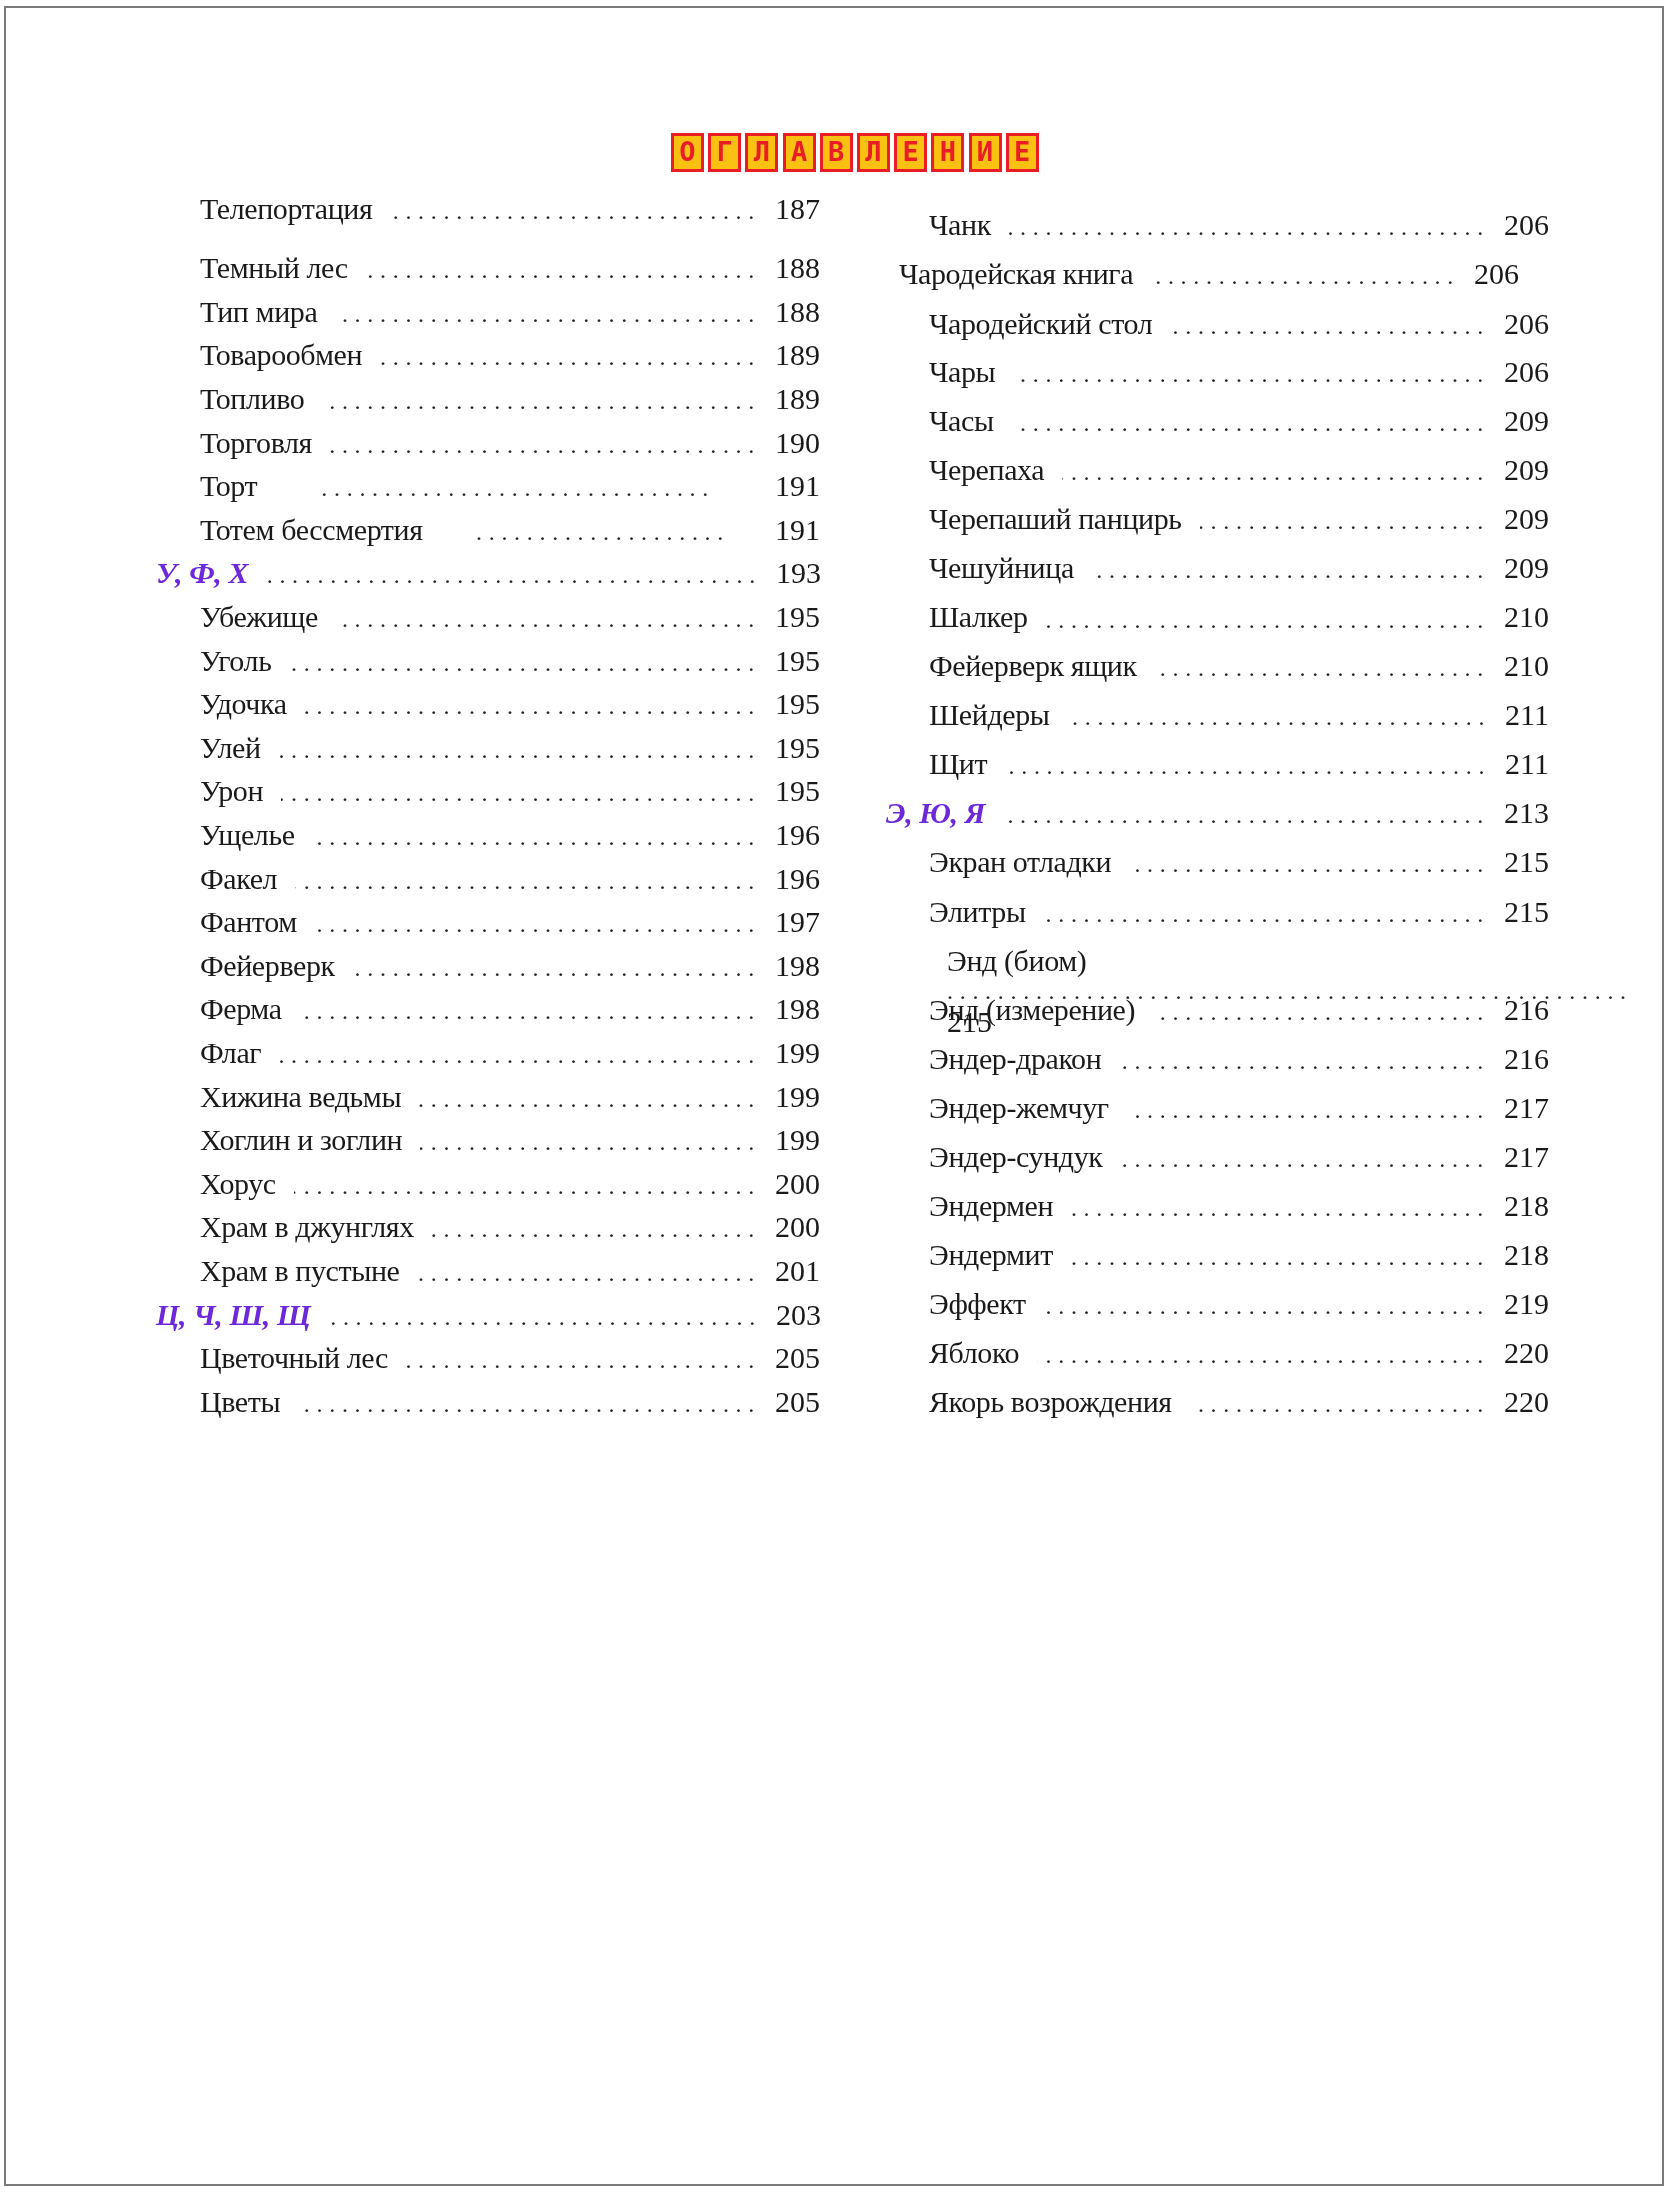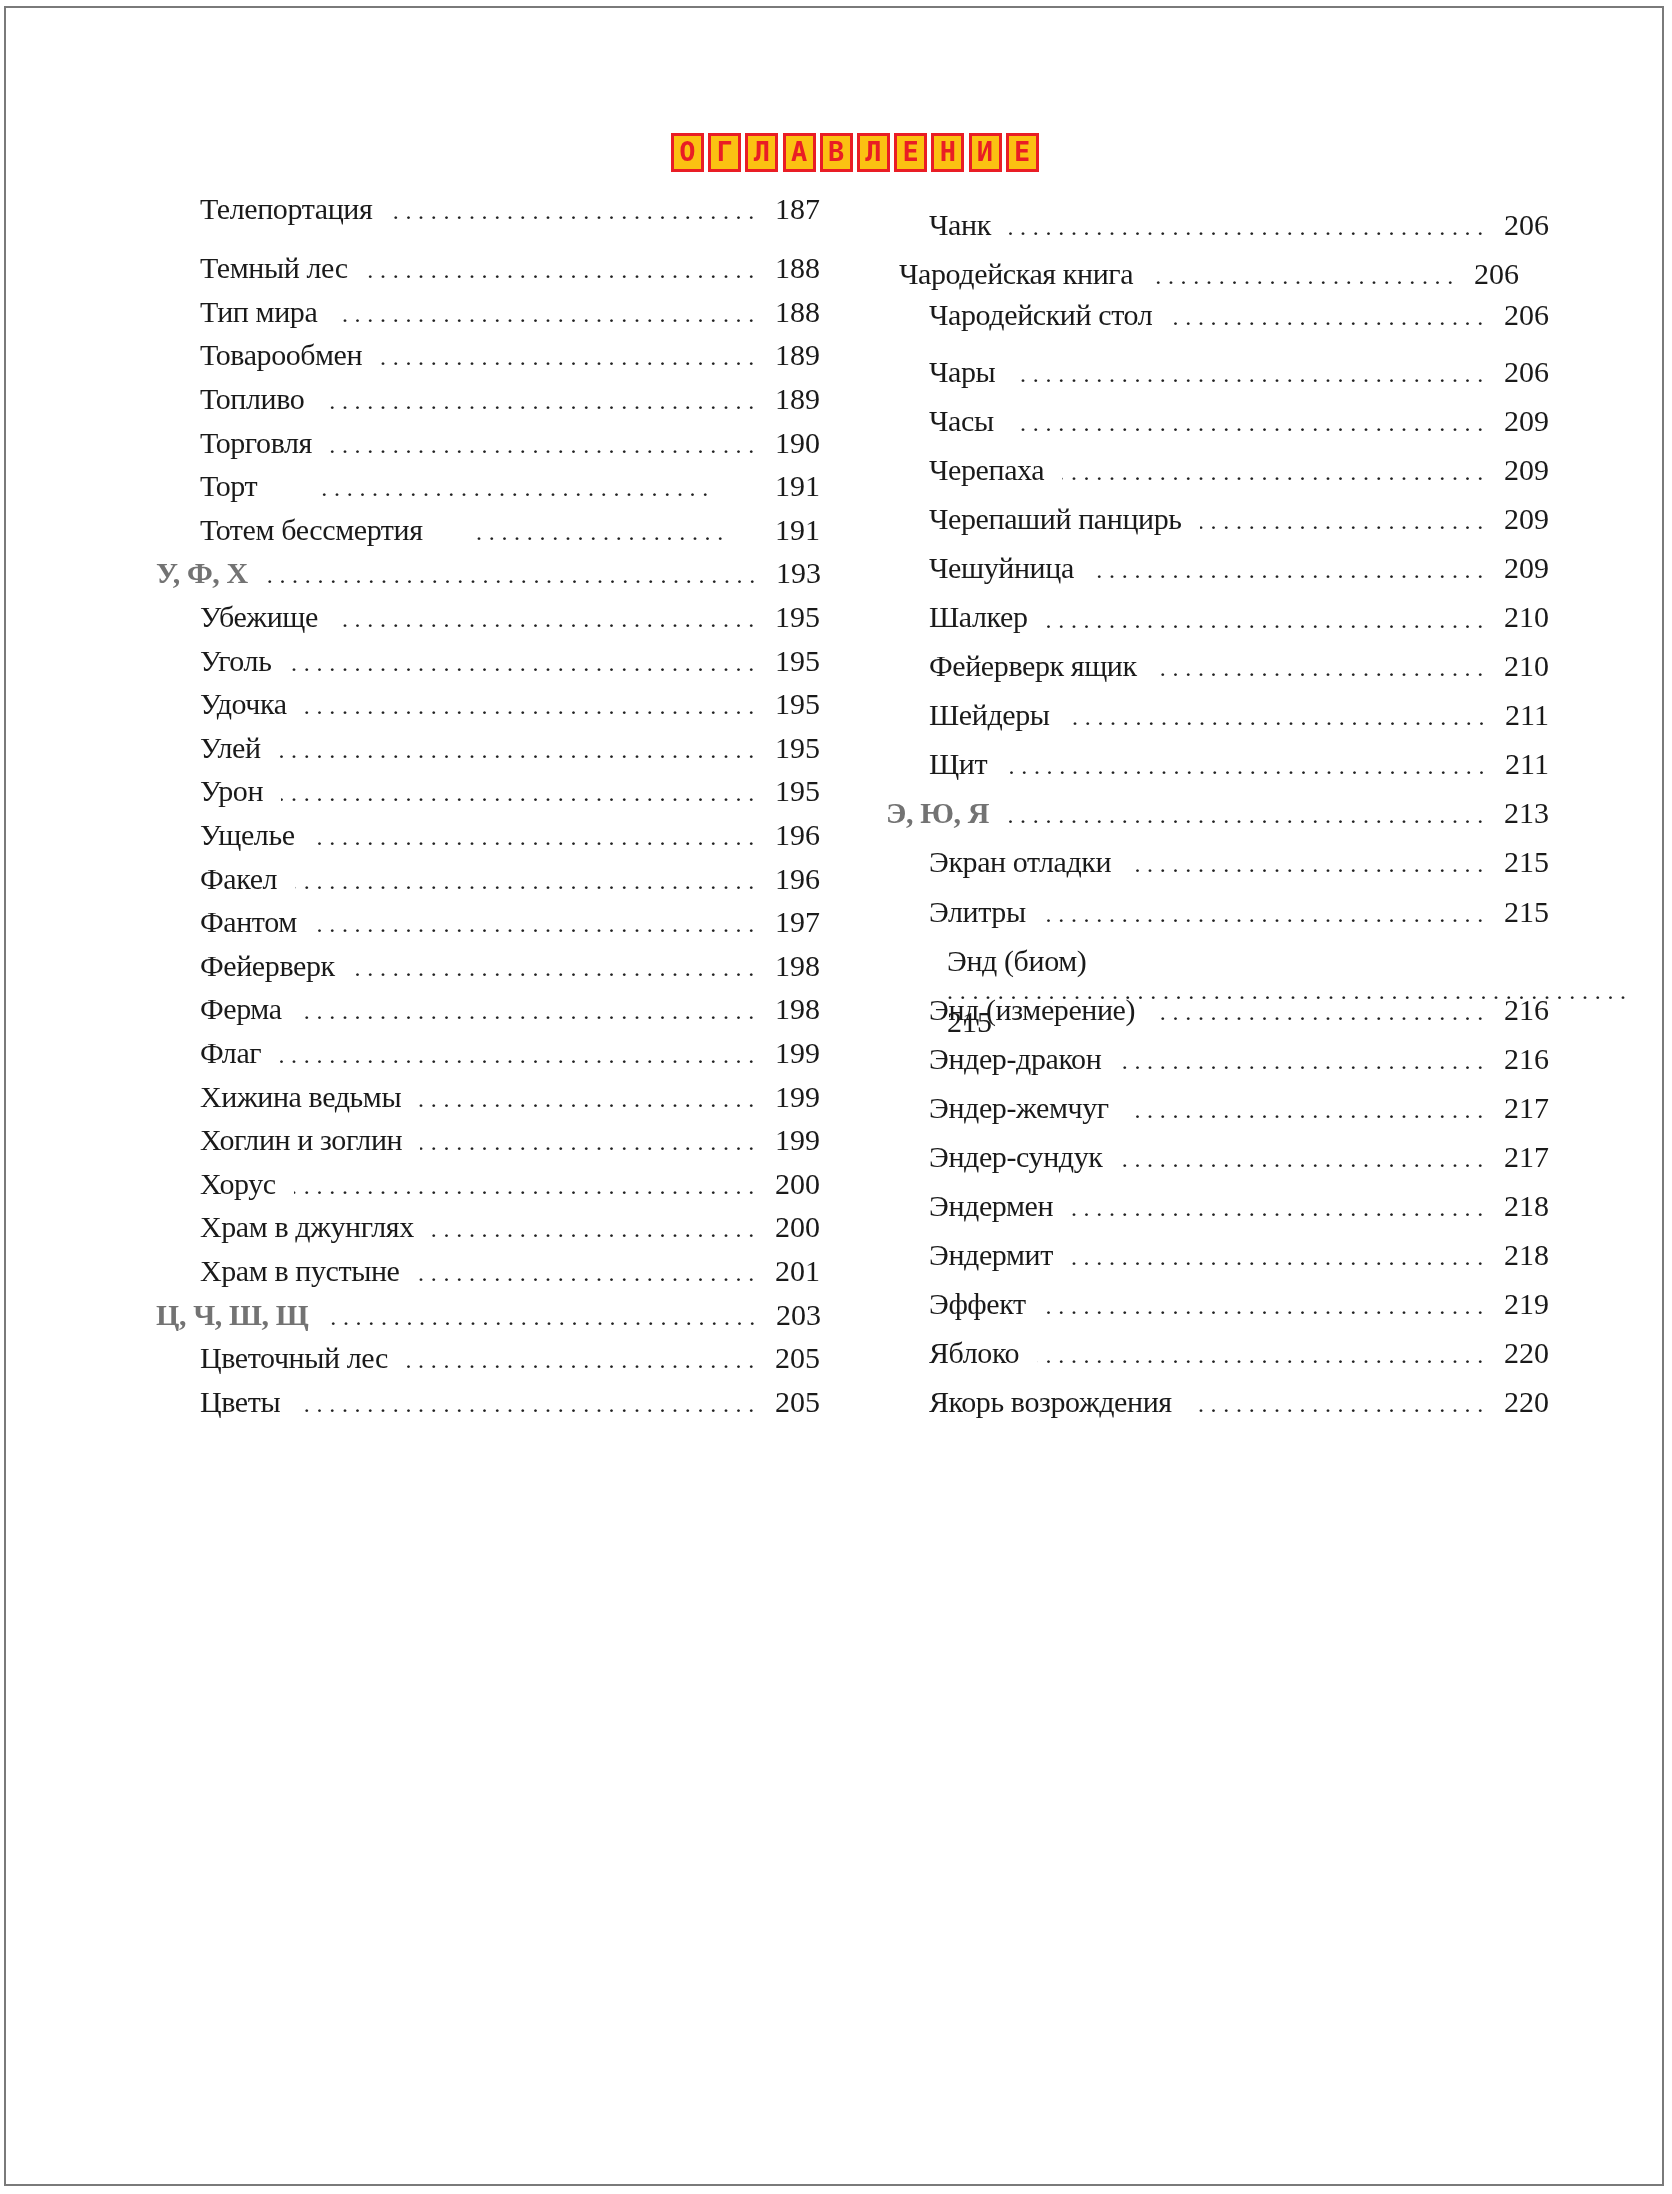--- a/index.html
+++ b/index.html
@@ -18,21 +18,21 @@
     font-family: "DejaVu Sans Mono", monospace; font-weight: bold;
     color: #E91D25; font-size: 27px; line-height: 32px; text-align: center;
   }
   .col { position: absolute; top: 0; }
   .row {
     position: absolute; display: flex; align-items: baseline;
     font-family: "Liberation Serif", serif; font-size: 30px; color: #1a1a1a;
     white-space: nowrap;
   }
   .row .label { flex: 0 0 auto; letter-spacing: -0.4px; }
-  .row.heading .label { color: #737373; font-weight: bold; }
+  .row.heading .label { color: #6d28d9; font-weight: bold; font-style: italic; }
   .row .dots {
     flex: 1 1 auto; overflow: hidden; margin: 0 14px 0 18px;
     letter-spacing: 6.7px; text-align: right; direction: rtl; color: #222;
     font-size: 24px;
   }
   .row .page { flex: 0 0 auto; min-width: 42px; text-align: right; }
 </style>
 </head>
 <body>
 
@@ -197,21 +197,21 @@
     <div class="row" style="left: 929px; width: 620px; top: 208px;">
       <span class="label">Чанк</span>
       <span class="dots">......................................................</span>
       <span class="page">206</span>
     </div>
     <div class="row" style="left: 899px; width: 620px; top: 257px;">
       <span class="label">Чародейская книга</span>
       <span class="dots">......................................................</span>
       <span class="page">206</span>
     </div>
-    <div class="row" style="left: 929px; width: 620px; top: 298px; justify-content: flex-end;">
+    <div class="row" style="left: 929px; width: 620px; top: 307px; justify-content: flex-end;">
       <span class="label">Чародейский стол</span>
       <span class="dots">......................................................</span>
       <span class="page">206</span>
     </div>
     <div class="row" style="left: 929px; width: 620px; top: 355px;">
       <span class="label">Чары</span>
       <span class="dots">......................................................</span>
       <span class="page">206</span>
     </div>
     <div class="row" style="left: 929px; width: 620px; top: 404px;">

